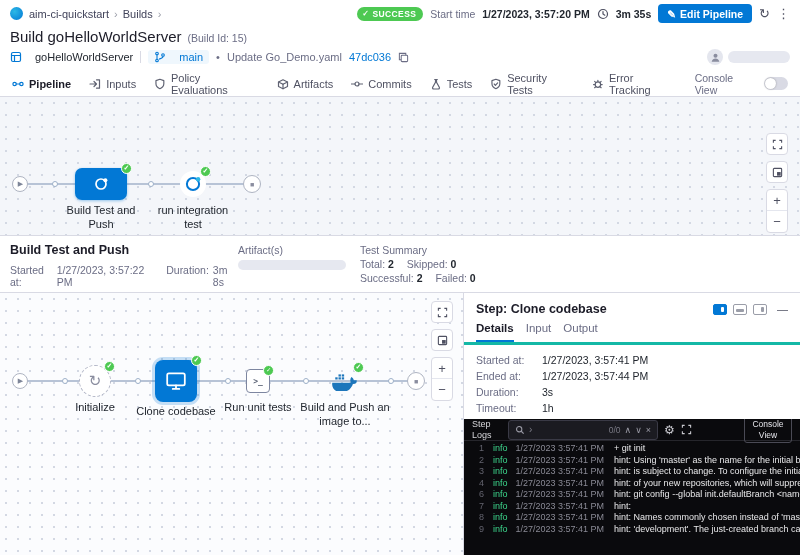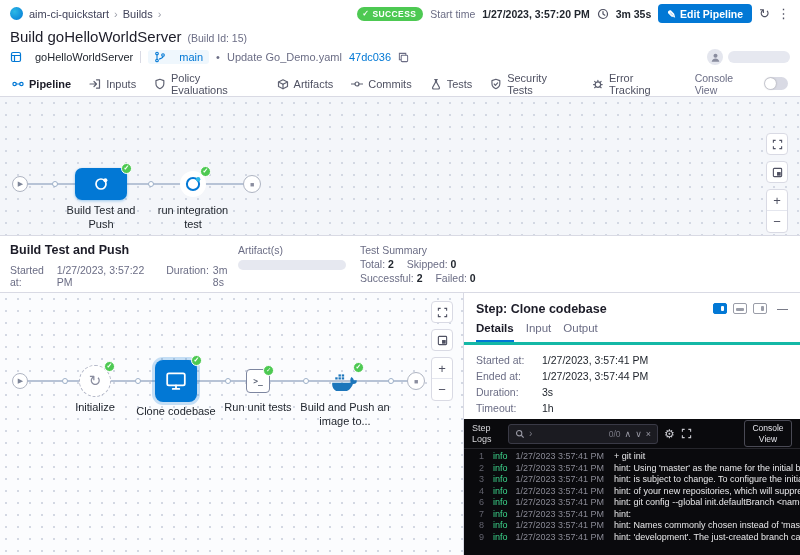--- a/index.html
+++ b/index.html
@@ -91,40 +91,40 @@
   .sum-lbl{font-size:10.5px;color:#6b6d85}
   .sum-col3{padding-top:1px}
   .ts-line{font-size:10.5px;margin-top:2px}
   .ts-line .l{color:#6b6d85}
   .ts-line .v{color:#22272f;font-weight:bold;margin-right:10px}
 
   
   .lower{flex:1;display:flex;min-height:0}
   .exec-canvas{flex:1;position:relative;border-right:1px solid #d9dae4}
   .step-panel{width:336px;display:flex;flex-direction:column;background:#fff}
-  .ph{display:flex;align-items:flex-start;padding:9px 12px 0}
+  .ph{display:flex;align-items:center;padding:9px 12px 0}
   .ph-title{font-size:12.5px;font-weight:bold;color:#1c1c28}
   .ph-icons{margin-left:auto;display:flex;align-items:center;gap:6px}
   .layout-icon{width:14px;height:11px;border:1px solid #9a9da8;border-radius:2px;position:relative;cursor:pointer;background:#fff}
   .layout-icon.active{background:#0278d5;border-color:#0278d5}
   .layout-icon.active::after{content:"";position:absolute;right:2px;top:2px;bottom:2px;width:3px;background:#fff;border-radius:1px}
   .layout-icon.b::after{content:"";position:absolute;left:2px;right:2px;bottom:2px;height:3px;background:#9a9da8;border-radius:1px}
   .layout-icon.r::after{content:"";position:absolute;right:2px;top:2px;bottom:2px;width:3px;background:#9a9da8;border-radius:1px}
   .collapse-btn{color:#4f5162;font-size:11px;cursor:pointer;margin-left:4px}
   .panel-tabs{display:flex;gap:12px;padding:6px 12px 0;border-bottom:3px solid #14b8a6}
   .ptab{font-size:11.5px;color:#6b6d85;padding-bottom:6px;cursor:pointer;border-bottom:2px solid transparent}
   .ptab.active{color:#1c1c28;font-weight:bold;border-bottom-color:#0278d5}
   .fields{padding:9px 12px 0}
   .frow{display:flex;font-size:10.5px;margin-bottom:4px}
   .frow .fl{width:66px;color:#6b6d85}
   .frow .fv{color:#22272f}
 
   
   .console{margin-top:auto;height:136px;background:#0a0a0d;display:flex;flex-direction:column;overflow:hidden}
-  .console-head{height:30px;flex:none;display:flex;align-items:center;gap:6px;padding:0 8px;border-bottom:1px solid #26262c}
+  .console-head{height:22px;flex:none;display:flex;align-items:center;gap:6px;padding:0 8px;border-bottom:1px solid #26262c}
   .console-title{color:#d6d6da;font-size:9px;line-height:1.15;width:30px}
   .console-search{flex:1;max-width:150px;height:20px;background:#1b1b21;border:1px solid #3a3a46;border-radius:3px;
     display:flex;align-items:center;gap:4px;padding:0 6px}
   .console-search input{flex:1;min-width:10px;background:transparent;border:none;outline:none;color:#e8e8ea;
     font-size:9px;font-family:"DejaVu Sans Mono",monospace}
   .cs-caret{color:#7a7a85;font-size:10px}
   .cs-count{color:#7a7a85;font-size:8.5px}
   .cs-nav{color:#9a9aa5;font-size:9px;cursor:pointer}
   .console-gear{color:#c9c9cf;font-size:12px;cursor:pointer}
   .console-view-btn{border:1px solid #4a4a55;border-radius:3px;color:#e4e4ea;font-size:8.5px;line-height:1.2;

